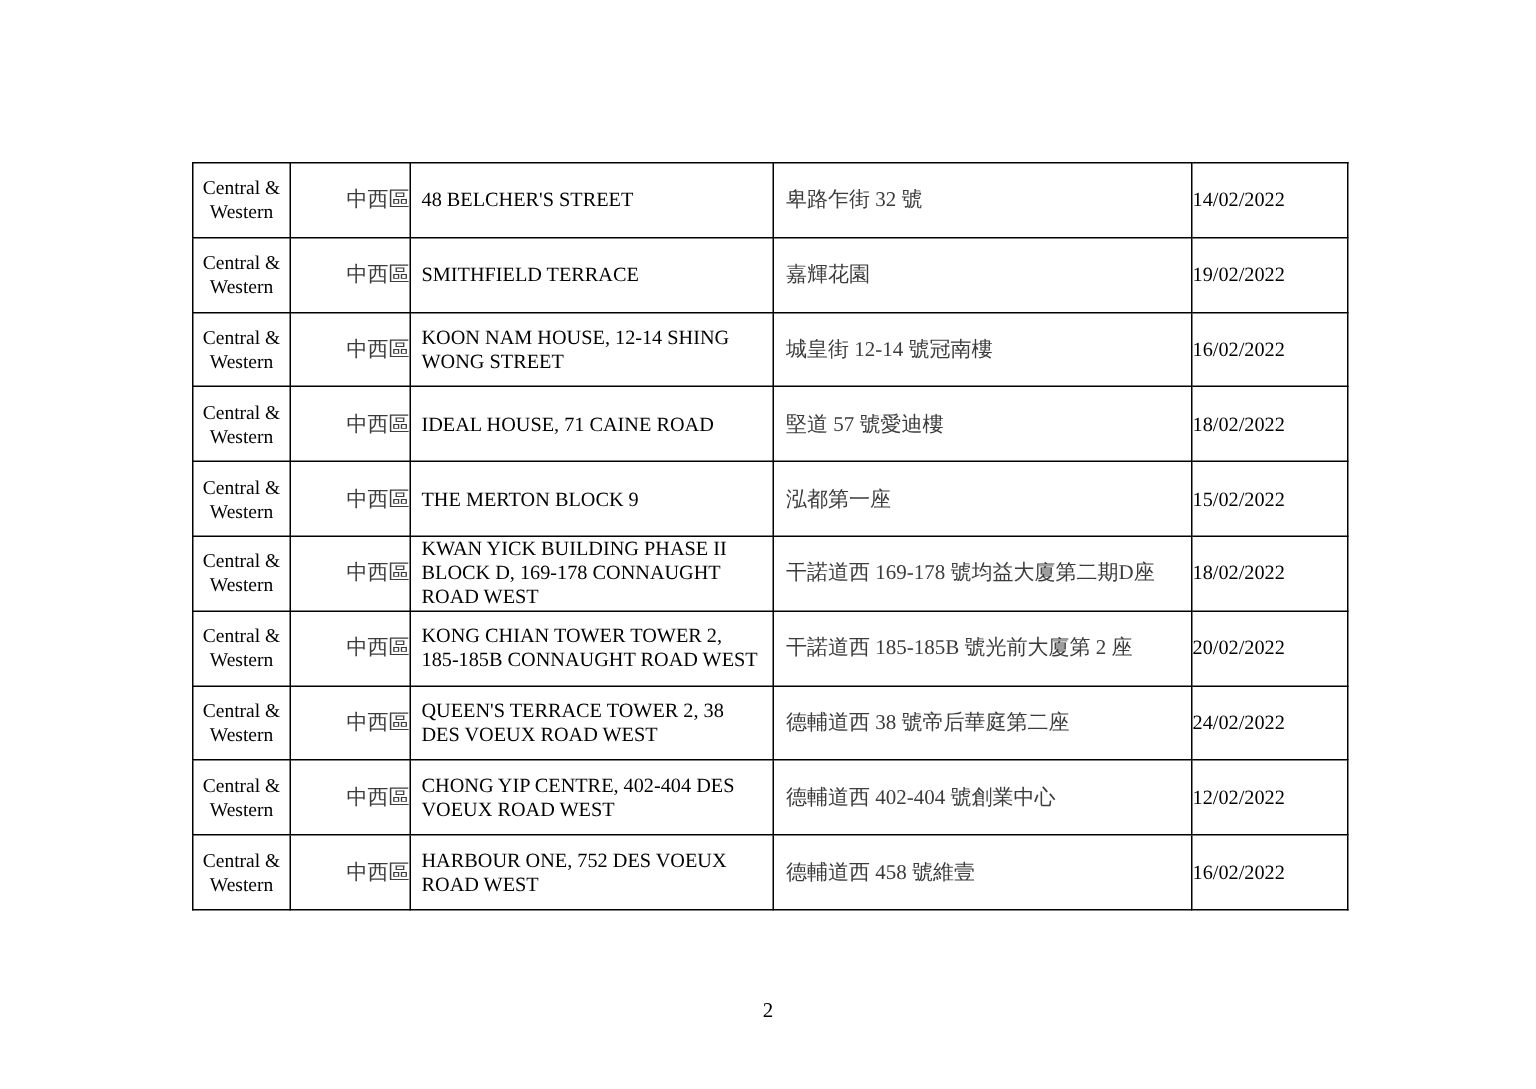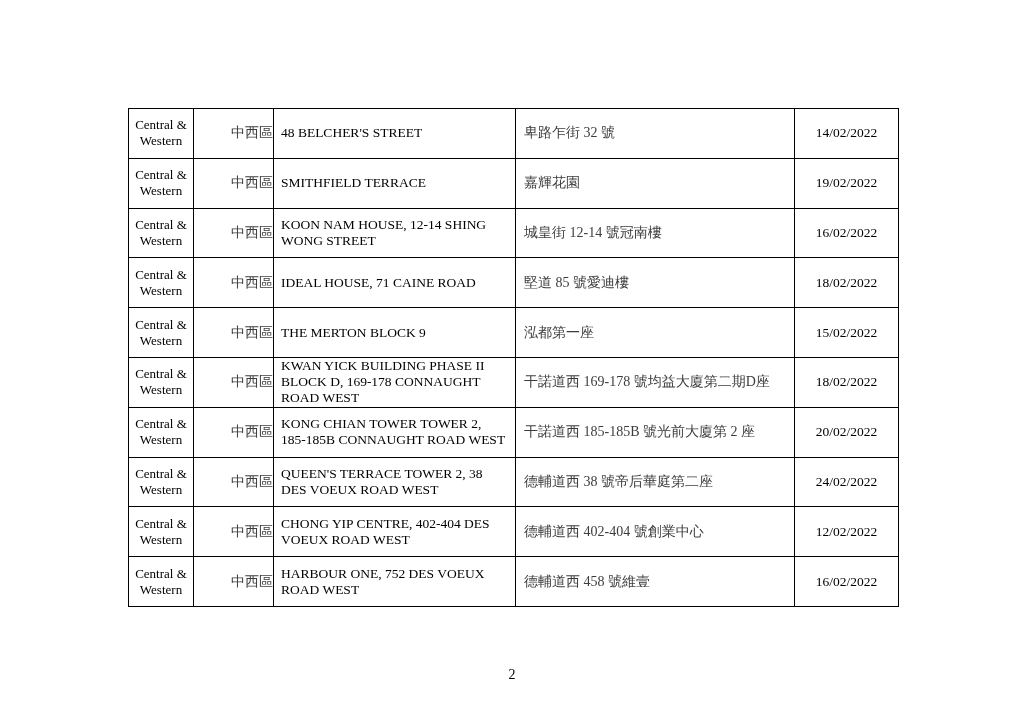--- a/index.html
+++ b/index.html
@@ -53,21 +53,21 @@
     color: #000000;
     padding: 0 6px 0 7px;
   }
   td.c-building-zh {
     text-align: left;
     font-size: 14px;
     color: #3c3c3c;
     padding: 0 4px 0 8px;
   }
   td.c-date {
-    text-align: center;
+    text-align: left;
     font-size: 13.5px;
     color: #000000;
   }
   .page-number {
     position: absolute;
     left: 0;
     top: 667px;
     width: 100%;
     text-align: center;
     font-size: 14px;
@@ -114,21 +114,21 @@
         <td class="c-building-en">KOON NAM HOUSE, 12-14 SHING WONG STREET</td>
         <td class="c-building-zh">城皇街 12-14 號冠南樓</td>
         <td class="c-date">16/02/2022</td>
       </tr>
       <tr>
         <td class="c-district-en">
             <div class="wrap">Central &amp; Western</div>
           </td>
         <td class="c-district-zh">中西區</td>
         <td class="c-building-en">IDEAL HOUSE, 71 CAINE ROAD</td>
-        <td class="c-building-zh">堅道 85 號愛迪樓</td>
+        <td class="c-building-zh">堅道 57 號愛迪樓</td>
         <td class="c-date">18/02/2022</td>
       </tr>
       <tr>
         <td class="c-district-en">
             <div class="wrap">Central &amp; Western</div>
           </td>
         <td class="c-district-zh">中西區</td>
         <td class="c-building-en">THE MERTON BLOCK 9</td>
         <td class="c-building-zh">泓都第一座</td>
         <td class="c-date">15/02/2022</td>

